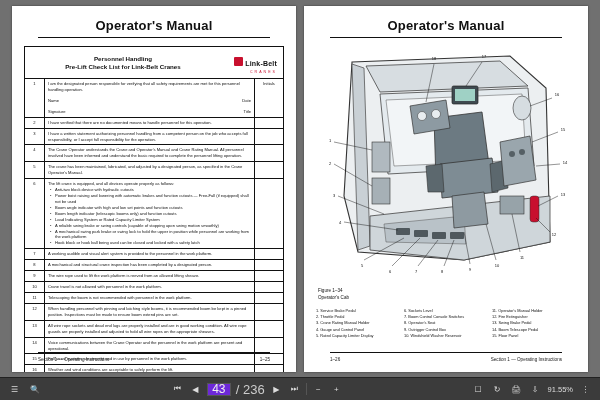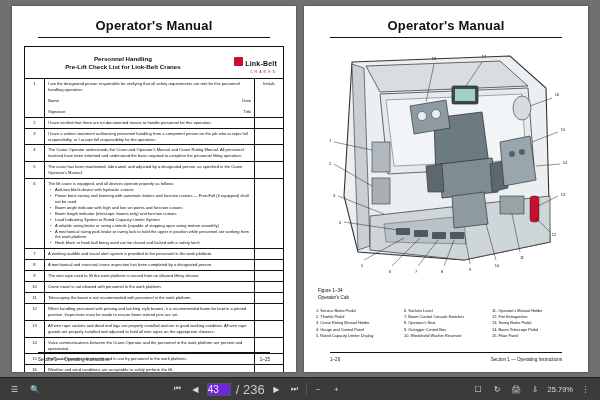--- a/index.html
+++ b/index.html
@@ -77,22 +77,22 @@
     display:flex;align-items:center;color:#d8d8d8;font-size:8px;
   }
   .tb-left{display:flex;align-items:center;gap:8px;padding-left:8px;flex:0 0 auto;}
   .tb-center{flex:1;display:flex;align-items:center;justify-content:center;gap:5px;}
   .tb-right{display:flex;align-items:center;gap:6px;padding-right:8px;}
   .tb-btn{
     width:13px;height:13px;display:flex;align-items:center;justify-content:center;
     color:#dcdcdc;font-size:8px;cursor:default;user-select:none;
   }
   .pagebox{
-    background:#6d28d9;border:1px solid #555;color:#eee;font-size:10px;
-    width:22px;height:11px;line-height:11px;text-align:left;
+    background:#6d28d9;border:1px solid #555;color:#eee;font-size:12px;
+    width:22px;height:11px;line-height:11px;text-align:center;
   }
   .pagetot{font-size:13px;color:#ccc;}
   .sep{width:1px;height:12px;background:#555;}
   .zoom{font-size:7.5px;color:#ddd;}
   svg{pointer-events:none;}
   .ld{stroke:#111;stroke-width:.45;fill:none;}
   .lbl{font-size:4px;fill:#111;font-family:"Liberation Sans",sans-serif;}
 </style>
 </head>
 <body>
@@ -380,18 +380,18 @@
       <div class="tb-btn">⏭</div>
       <div class="sep"></div>
       <div class="tb-btn">−</div>
       <div class="tb-btn">+</div>
     </div>
     <div class="tb-right">
       <div class="tb-btn">☐</div>
       <div class="tb-btn">↻</div>
       <div class="tb-btn">🖨</div>
       <div class="tb-btn">⇩</div>
-      <div class="zoom">25.79%</div>
+      <div class="zoom">91.55%</div>
       <div class="tb-btn">⋮</div>
     </div>
   </div>
 
 </div>
 
 </body></html>

